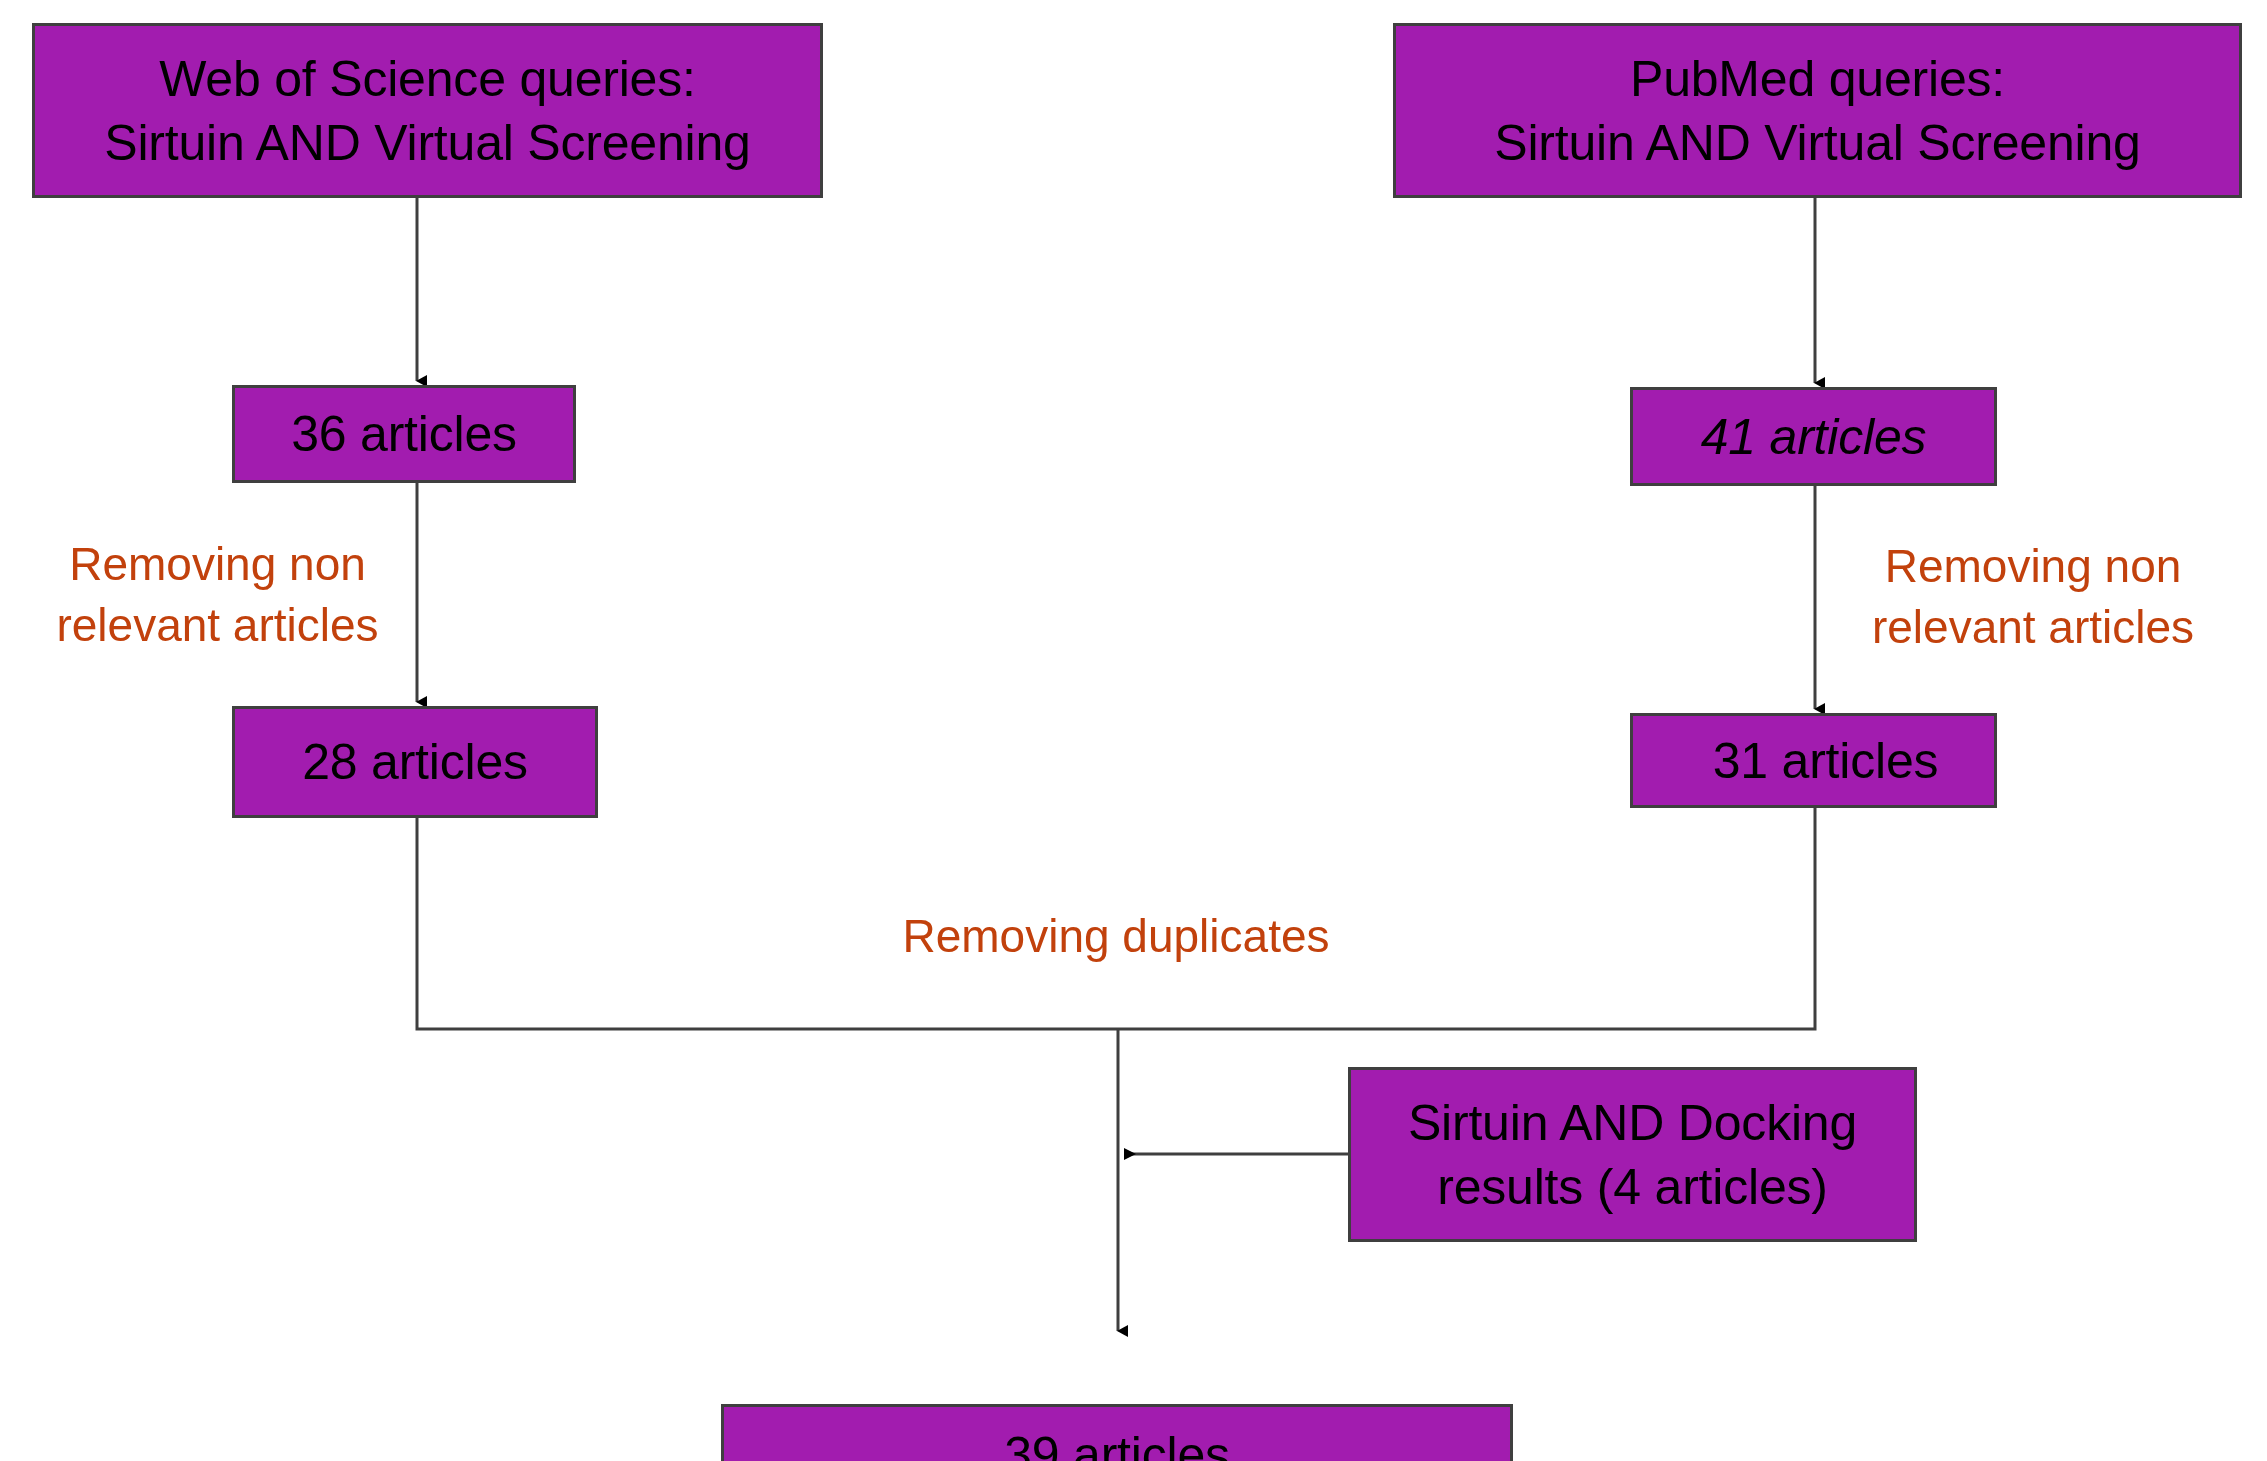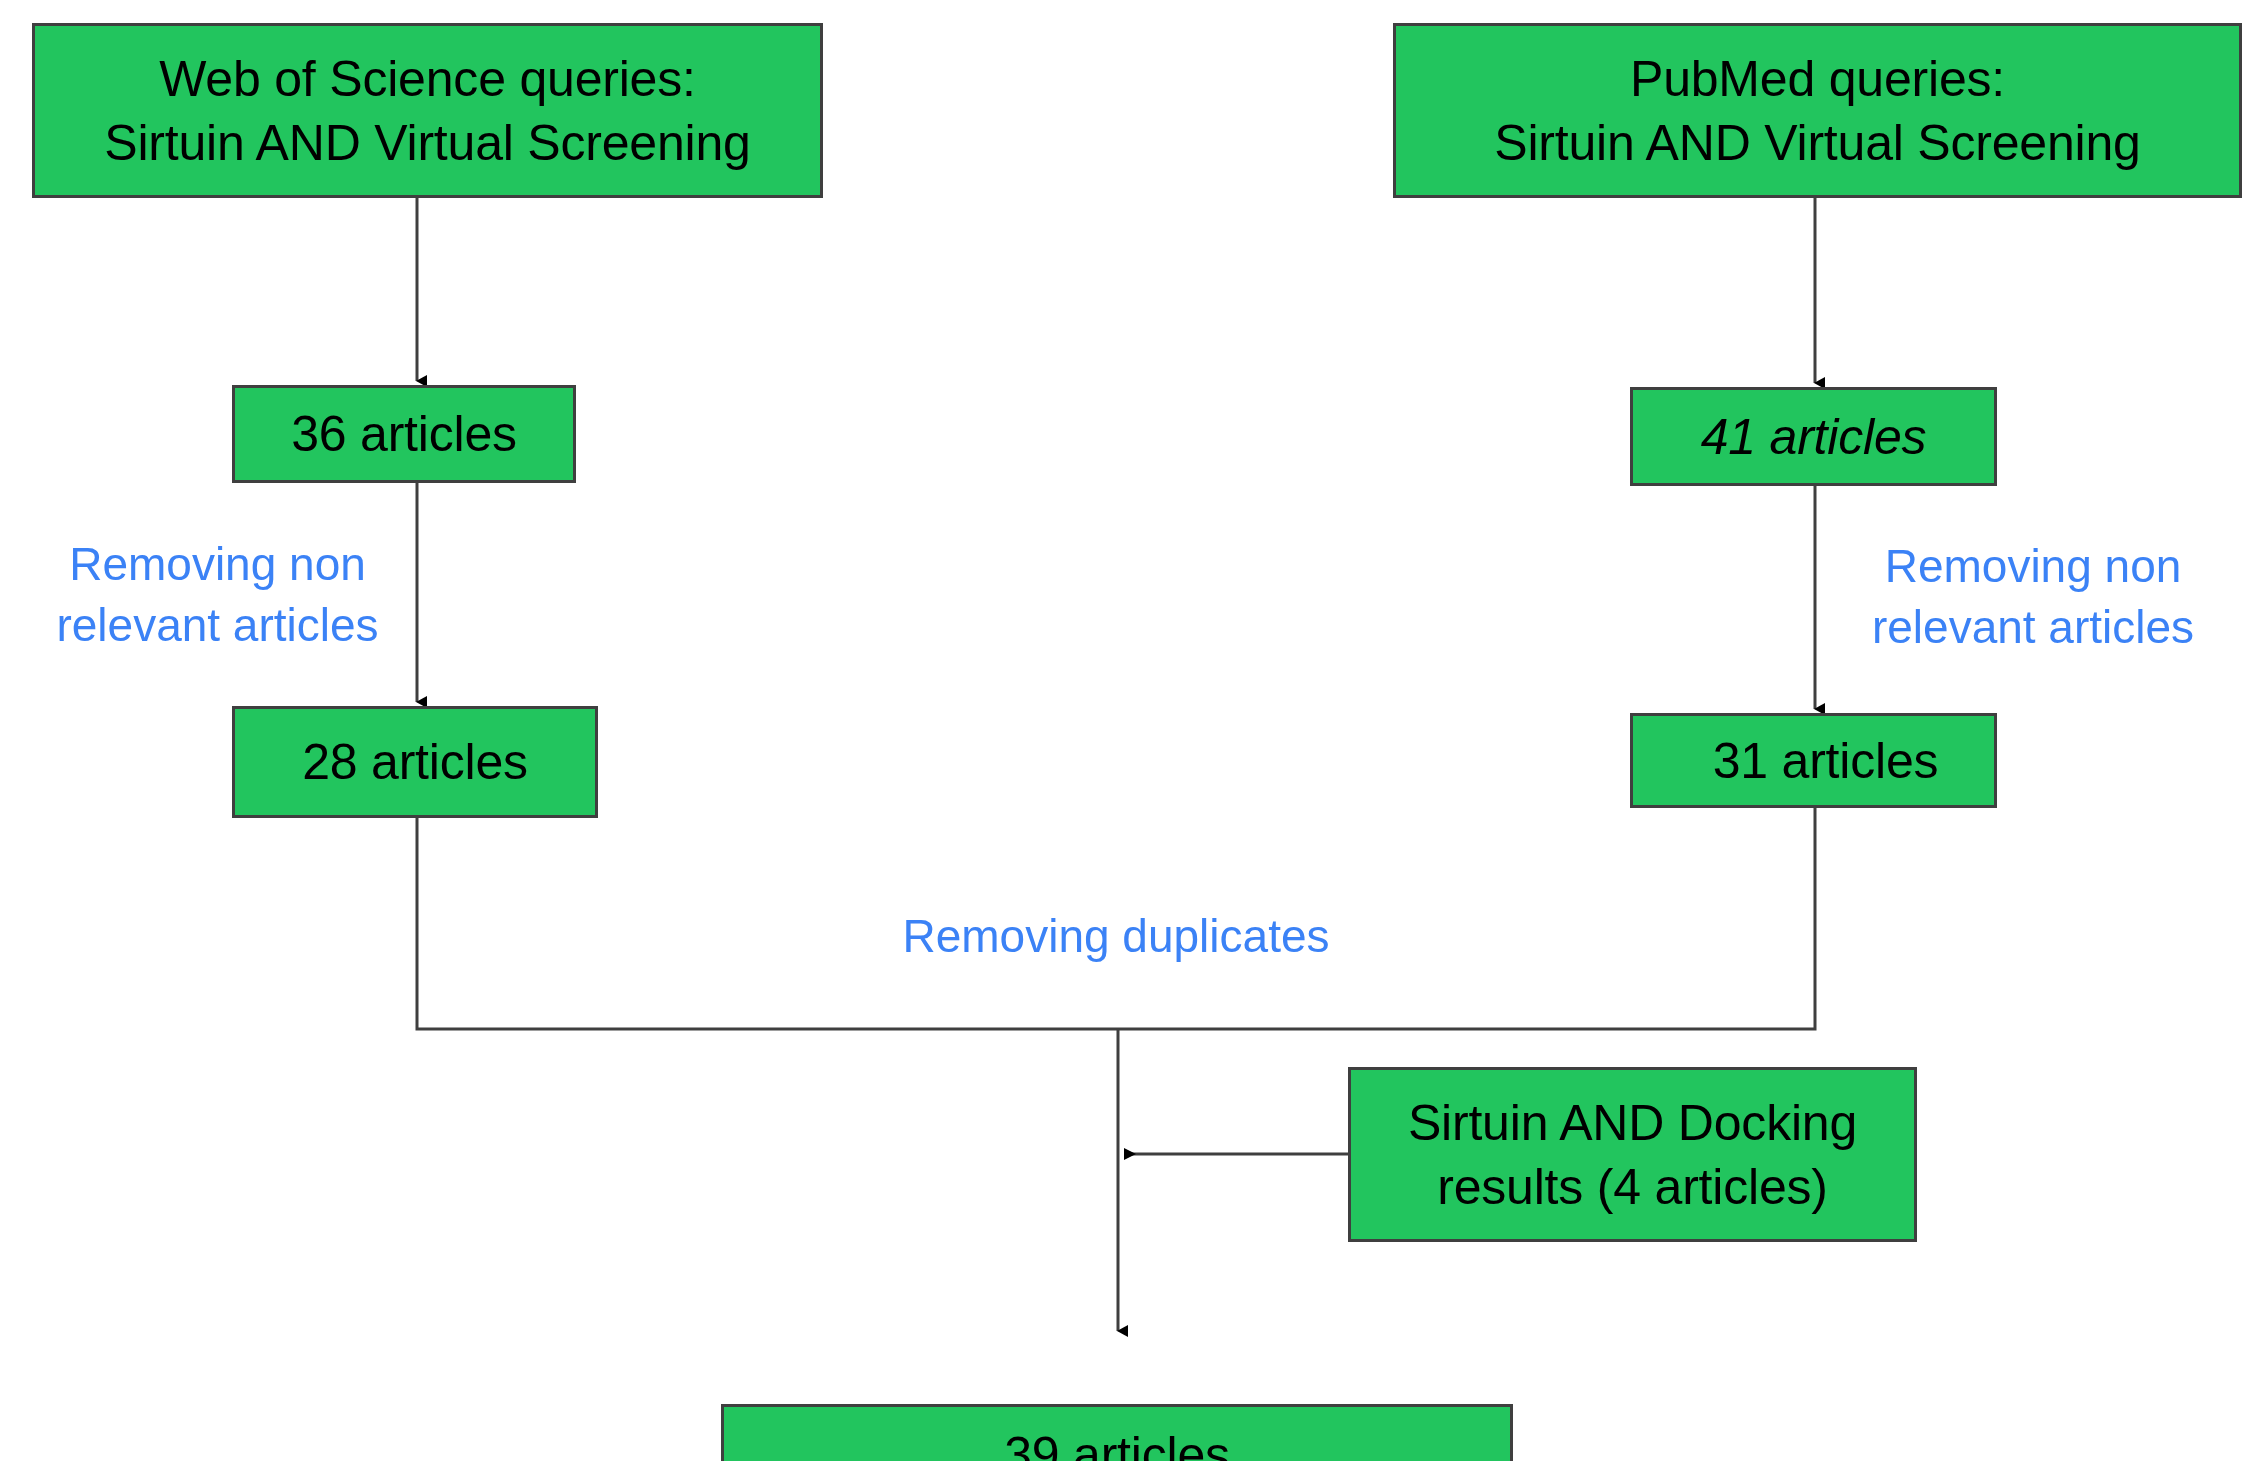--- a/index.html
+++ b/index.html
@@ -20,41 +20,41 @@
     position: absolute;
     left: 0;
     top: 0;
     width: 2267px;
     height: 1461px;
   }
   .node {
     position: absolute;
     box-sizing: border-box;
     border: 3px solid #3f3f3f;
-    background: #22c55e;
+    background: #a21caf;
     display: flex;
     flex-direction: column;
     justify-content: center;
     text-align: center;
     line-height: 1.28;
     font-size: 50px;
     font-weight: 400;
     letter-spacing: -0.2px;
     white-space: nowrap;
   }
   .node .line {
     display: block;
   }
   .edge-label {
     position: absolute;
     font-size: 46px;
     line-height: 1.32;
     text-align: center;
     white-space: nowrap;
-    color: #3b82f6;
+    color: #c2410c;
   }
   .edge-label.left-block {
     text-align: center;
   }
 </style>
 </head>
 <body>
 
 <div id="canvas">
 

